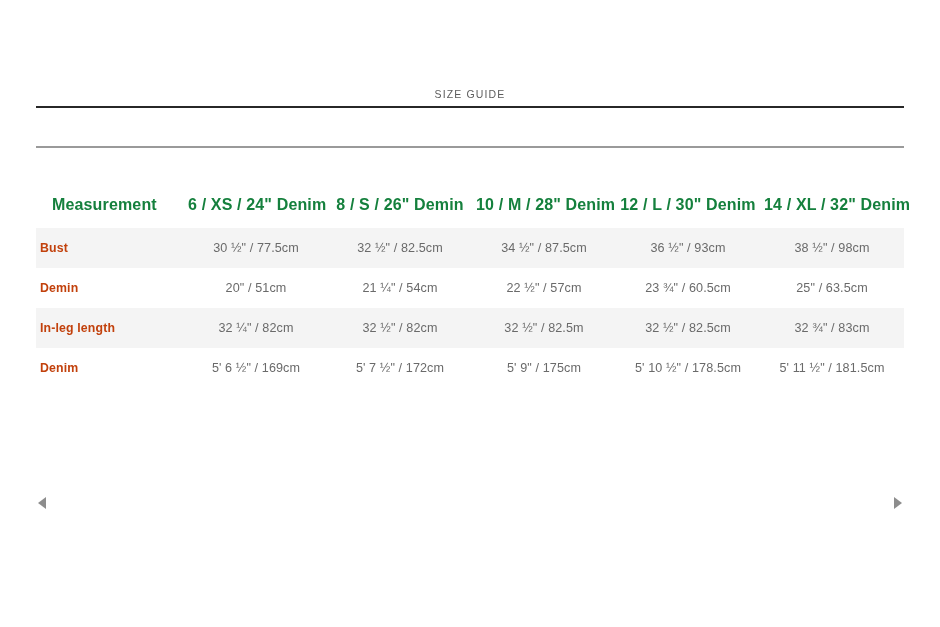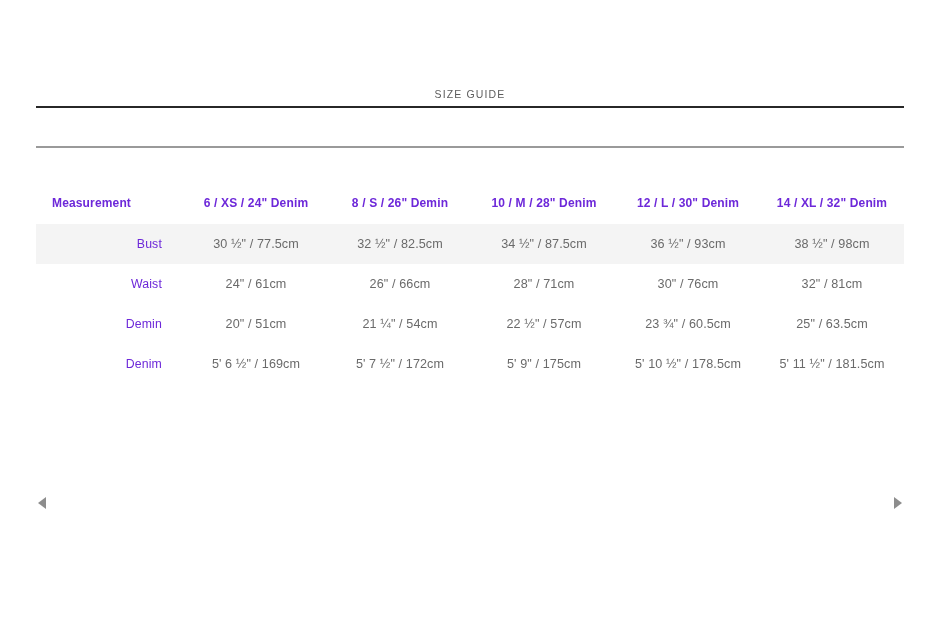--- a/index.html
+++ b/index.html
@@ -66,46 +66,46 @@
   }
   table.size-table {
     width: 868px;
     border-collapse: collapse;
     table-layout: fixed;
   }
   table.size-table col.c-label { width: 148px; }
   table.size-table col.c-size  { width: 144px; }
 
   table.size-table th {
-    font-size: 12px;
+    font-size: 16px;
     font-weight: bold;
-    color: #6d28d9;
+    color: #15803d;
     text-align: center;
     padding: 10px 4px 14px 4px;
     letter-spacing: 0.15px;
     white-space: nowrap;
   }
   table.size-table th.row-head-col {
     text-align: left;
     padding-left: 16px;
   }
 
   table.size-table td {
     font-size: 12.6px;
     color: #6a6a6a;
     text-align: center;
     padding: 13px 4px;
     white-space: nowrap;
     letter-spacing: 0.1px;
   }
   table.size-table th.row-label {
     font-size: 12.3px;
-    font-weight: normal;
-    color: #6d28d9;
-    text-align: right;
+    font-weight: bold;
+    color: #c2410c;
+    text-align: left;
     padding: 13px 22px 13px 4px;
     white-space: nowrap;
     letter-spacing: 0.15px;
   }
 
   tr.stripe th.row-label,
   tr.stripe td {
     background: #f4f4f4;
   }
   tr.plain th.row-label,
@@ -176,34 +176,34 @@
       <tbody>
         <tr class="stripe">
           <th class="row-label">Bust</th>
           <td>30 ½" / 77.5cm</td>
           <td>32 ½" / 82.5cm</td>
           <td>34 ½" / 87.5cm</td>
           <td>36 ½" /  93cm</td>
           <td>38 ½" / 98cm</td>
         </tr>
         <tr class="plain">
-          <th class="row-label">Waist</th>
-          <td>24" / 61cm</td>
-          <td>26" / 66cm</td>
-          <td>28" / 71cm</td>
-          <td>30" / 76cm</td>
-          <td>32" / 81cm</td>
-        </tr>
-        <tr class="plain">
           <th class="row-label">Demin</th>
           <td>20" / 51cm</td>
           <td>21 ¼" / 54cm</td>
           <td>22 ½" / 57cm</td>
           <td>23 ¾" / 60.5cm</td>
           <td>25" / 63.5cm</td>
+        </tr>
+        <tr class="stripe">
+          <th class="row-label">In-leg length</th>
+          <td>32 ¼" / 82cm</td>
+          <td>32 ½" / 82cm</td>
+          <td>32 ½" / 82.5m</td>
+          <td>32 ½" / 82.5cm</td>
+          <td>32 ¾" / 83cm</td>
         </tr>
         <tr class="plain">
           <th class="row-label">Denim</th>
           <td>5' 6 ½" / 169cm</td>
           <td>5' 7 ½" / 172cm</td>
           <td>5' 9" / 175cm</td>
           <td>5' 10 ½" / 178.5cm</td>
           <td>5' 11 ½" / 181.5cm</td>
         </tr>
       </tbody>

